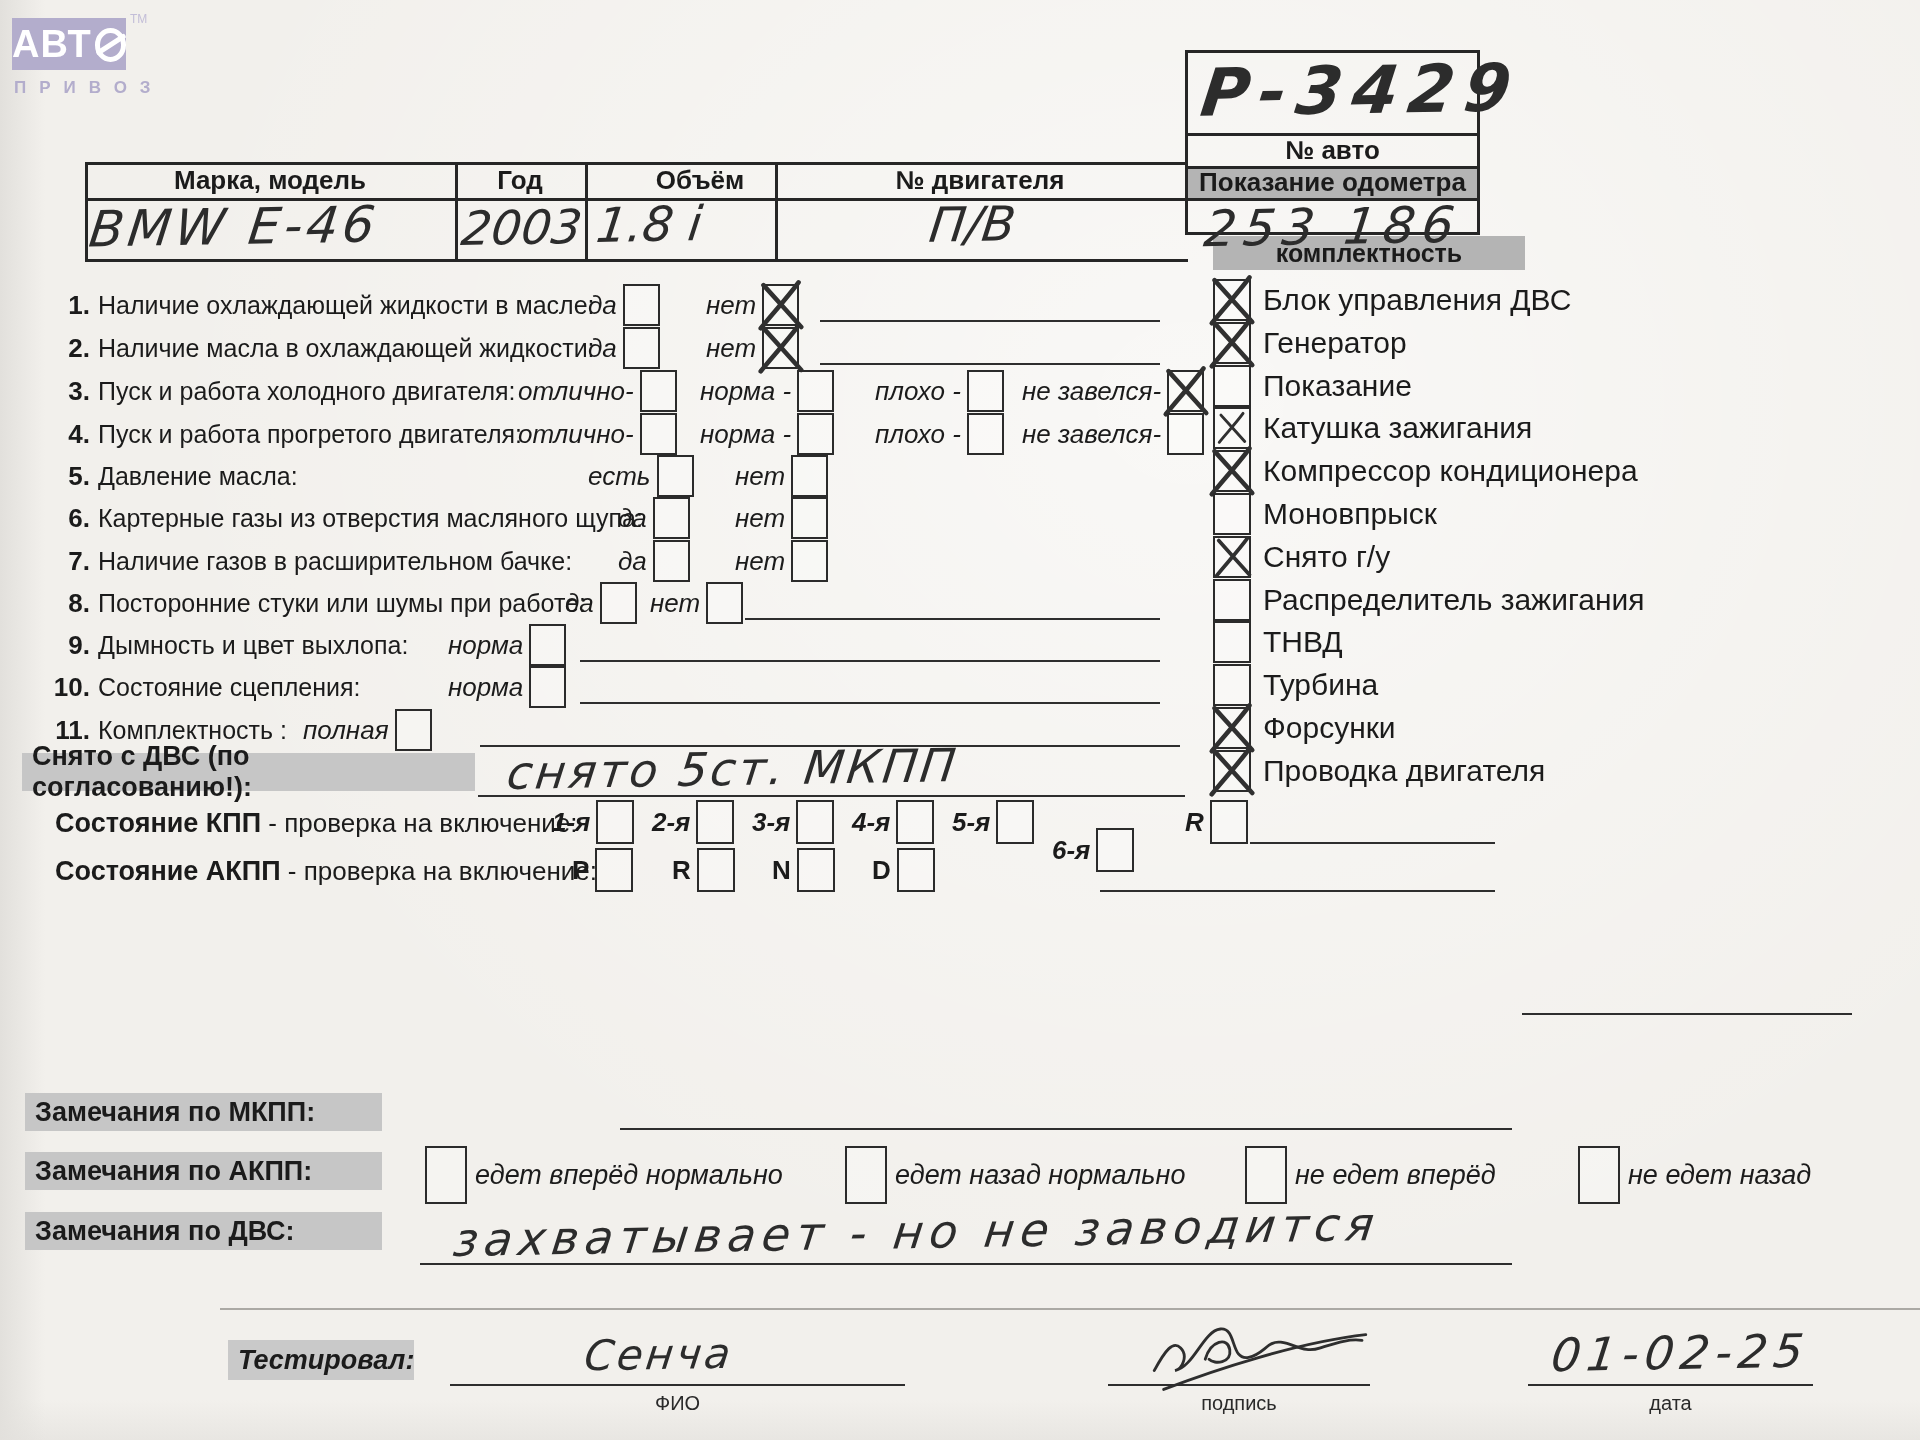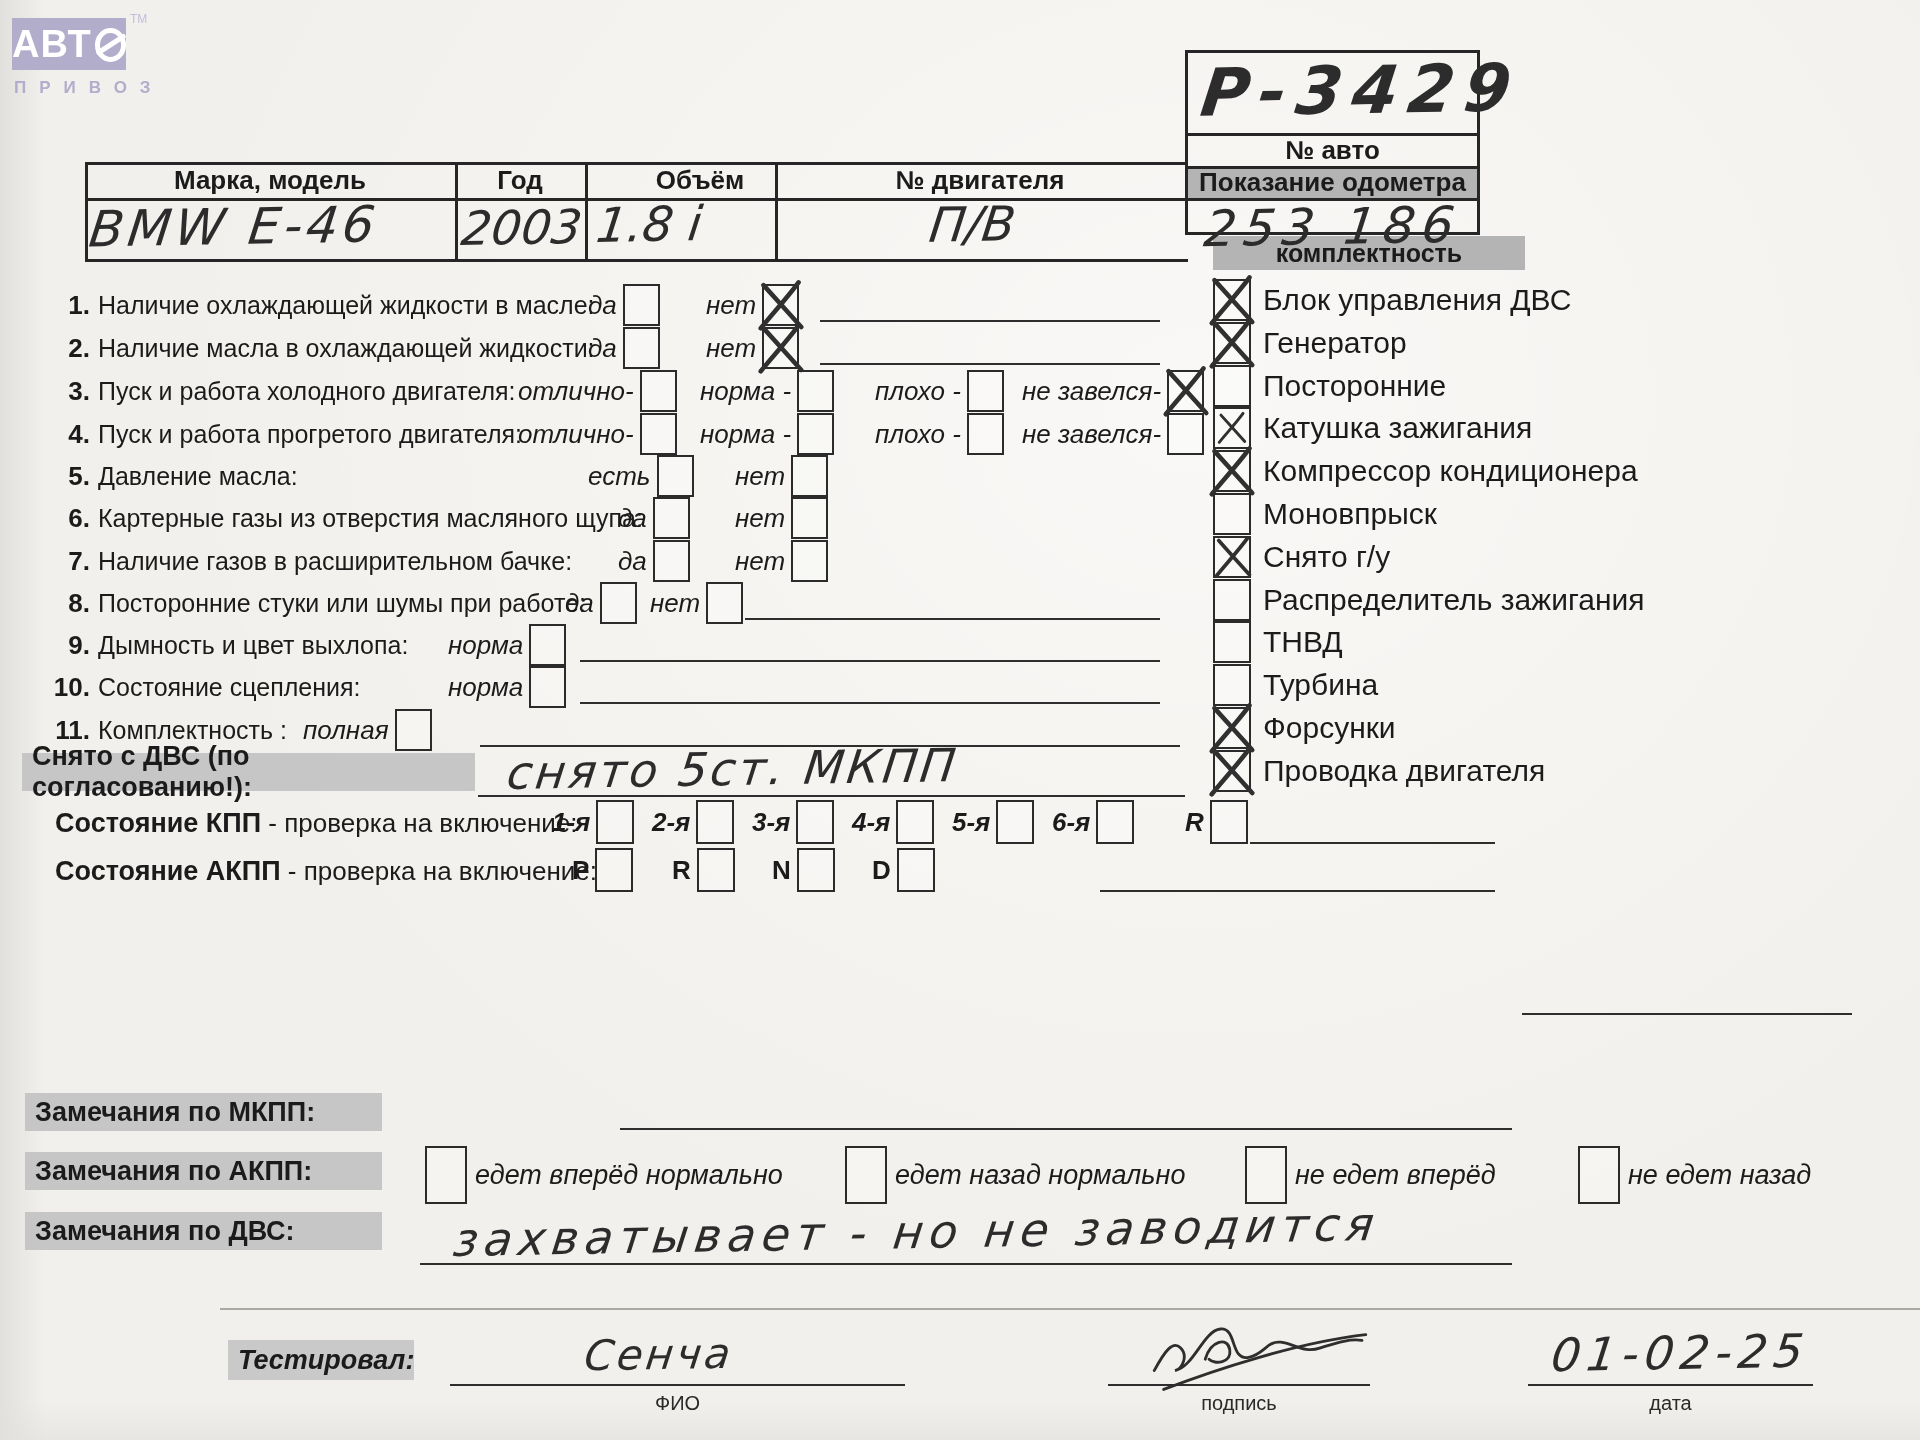--- a/index.html
+++ b/index.html
@@ -302,21 +302,21 @@
       <span class="cb" style="width:34px;height:38px">
         <svg class="mark " viewBox="0 0 40 40">
           <path d="M7 6 C 15 15 27 28 35 37"></path>
           <path d="M33 4 C 25 15 13 28 5 38"></path>
         </svg>
       </span>
       <span class="kit-label">Генератор</span>
     </div>
     <div class="kit-row" style="left:1213px;top:366px">
       <span class="cb" style="width:34px;height:38px"></span>
-      <span class="kit-label">Посторонние</span>
+      <span class="kit-label">Показание</span>
     </div>
     <div class="kit-row" style="left:1213px;top:408px">
       <span class="cb" style="width:34px;height:38px">
         <svg class="mark mark-s" viewBox="0 0 40 40">
           <path d="M7 6 C 15 15 27 28 35 37"></path>
           <path d="M33 4 C 25 15 13 28 5 38"></path>
         </svg>
       </span>
       <span class="kit-label">Катушка зажигания</span>
     </div>
@@ -385,21 +385,21 @@
       <span class="cb" style="width:34px;height:40px"></span>
     </span>
     <span class="opt" style="left:852px;top:800px">
       <span class="opt-label-i">4-я</span>
       <span class="cb" style="width:34px;height:40px"></span>
     </span>
     <span class="opt" style="left:952px;top:800px">
       <span class="opt-label-i">5-я</span>
       <span class="cb" style="width:34px;height:40px"></span>
     </span>
-    <span class="opt" style="left:1052px;top:800px">
+    <span class="opt" style="left:1052px;top:828px">
       <span class="opt-label-i">6-я</span>
       <span class="cb" style="width:34px;height:40px"></span>
     </span>
     <span class="opt" style="left:1185px;top:800px">
       <span class="opt-label-i">R</span>
       <span class="cb" style="width:34px;height:40px"></span>
     </span>
     <div class="uline" style="left:1250px;top:842px;width:245px"></div>
     <span class="opt" style="left:572px;top:848px">
       <span class="opt-label-b">P</span>

